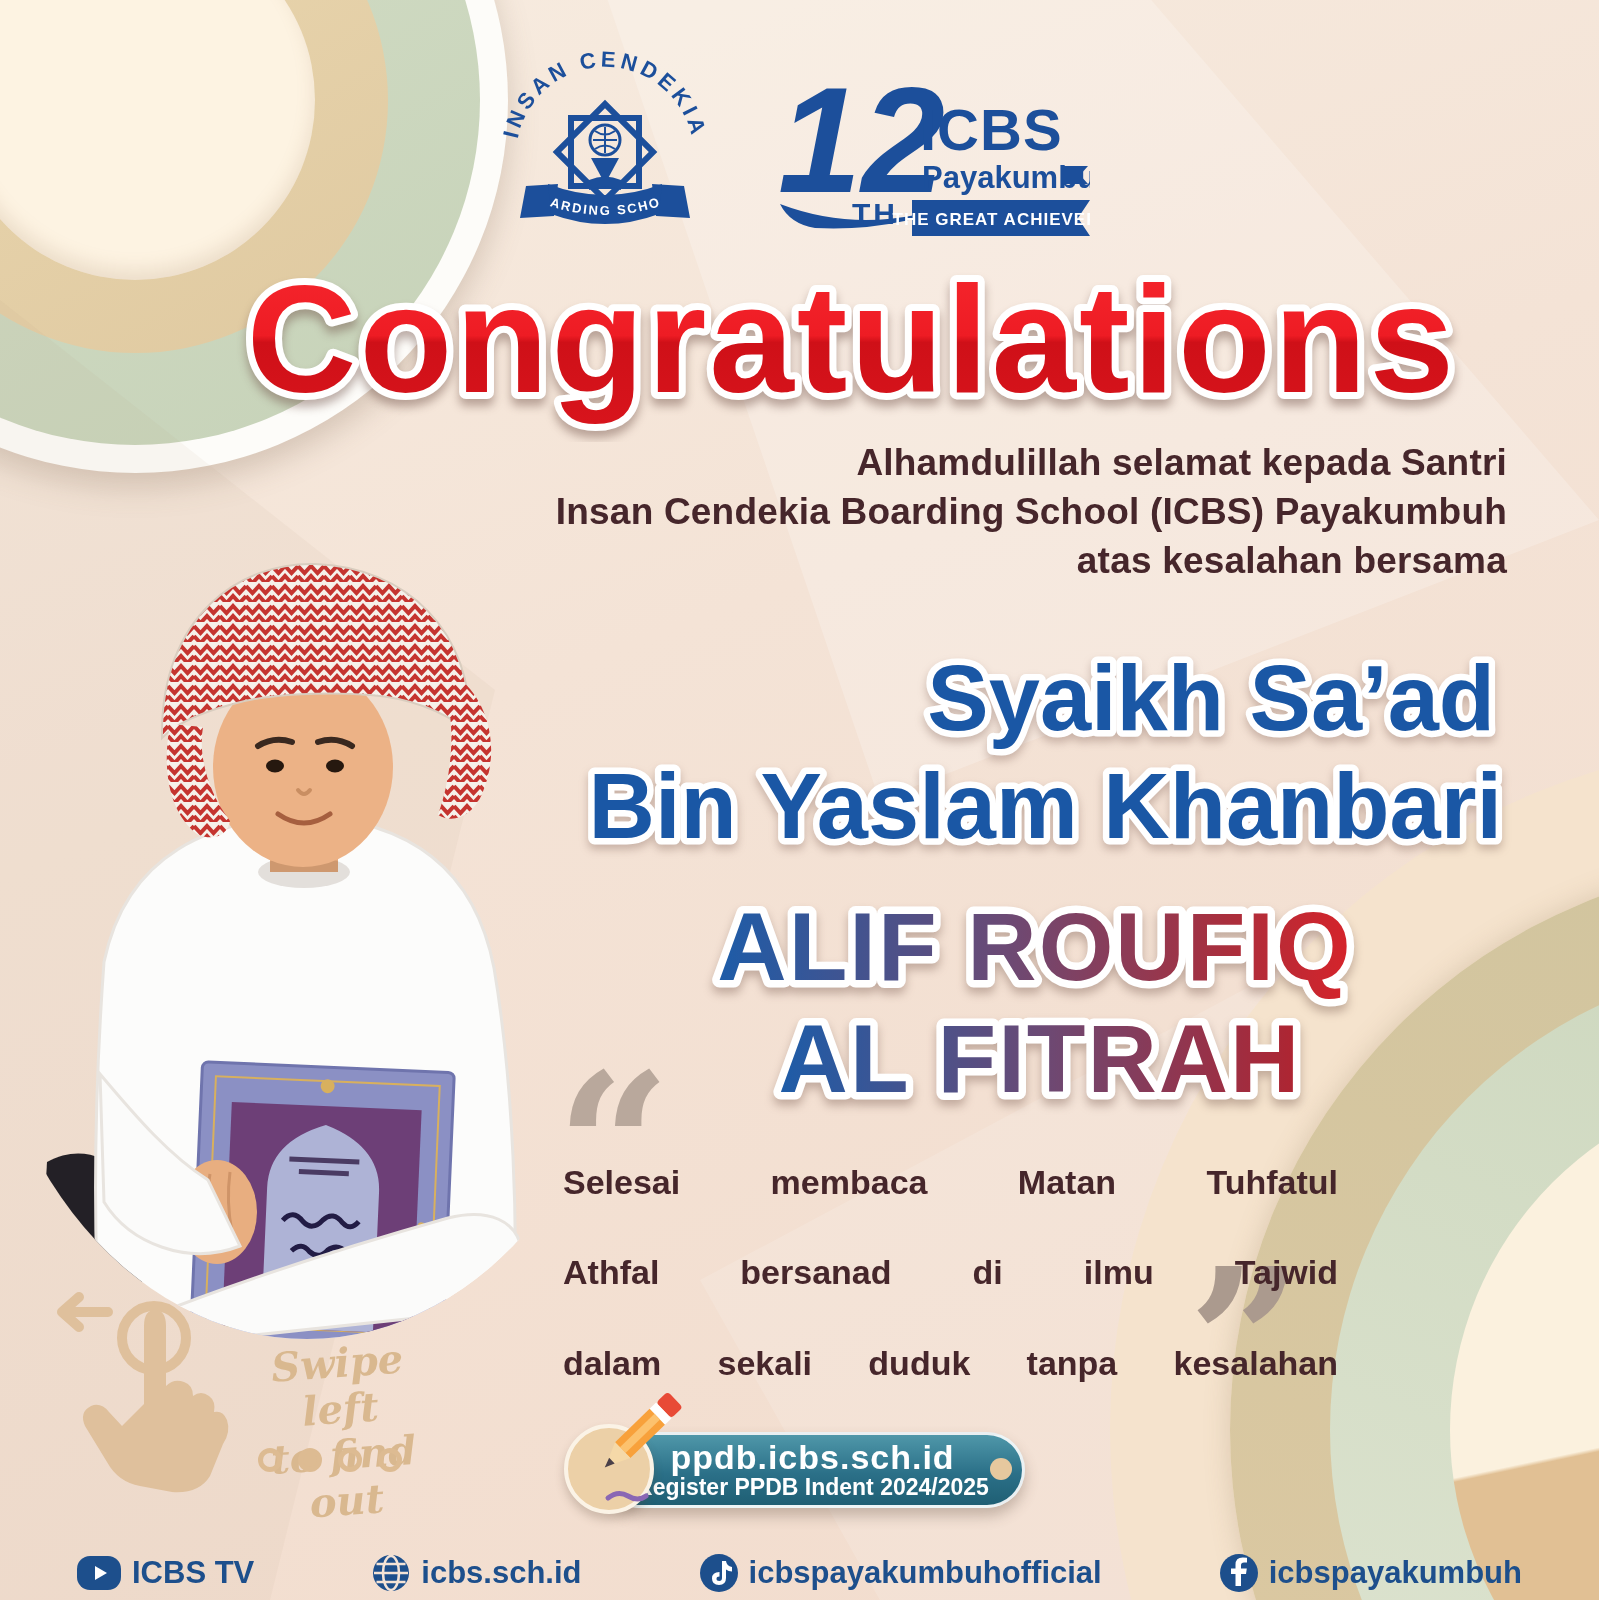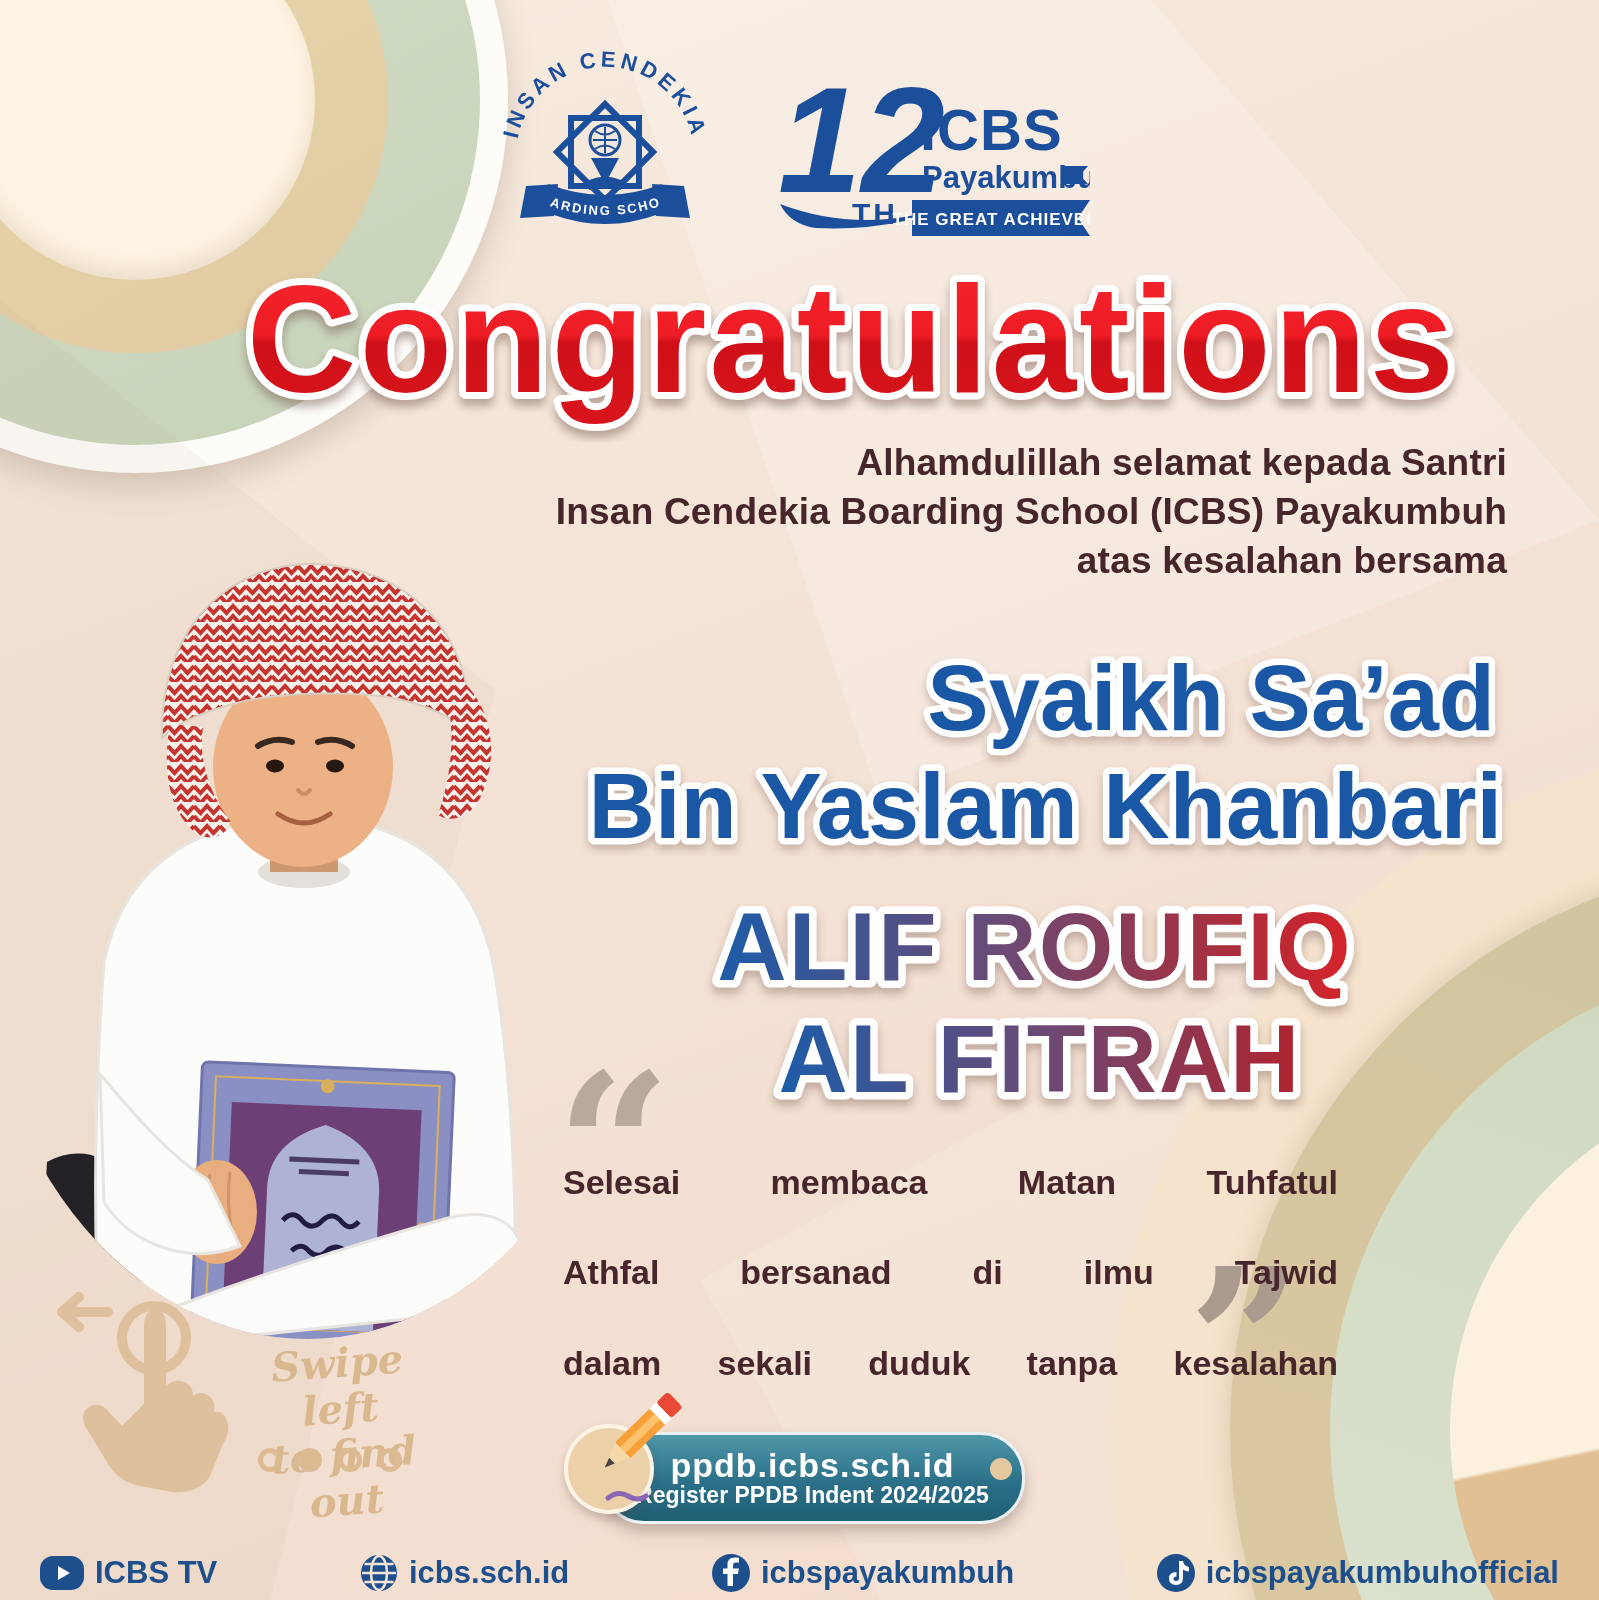--- a/index.html
+++ b/index.html
@@ -62,38 +62,38 @@
     position:absolute;left:232px;top:1340px;width:220px;
     font-family:"DejaVu Serif",serif;font-style:italic;font-weight:700;
     font-size:40px;line-height:1.15;color:#d9b88f;transform:rotate(-4deg);text-align:center;
   }
   .swipe-text span{display:block;}
   .dots{position:absolute;left:258px;top:1448px;display:flex;gap:16px;align-items:center;}
   .dot{width:24px;height:24px;border-radius:50%;border:5px solid #ddbb92;box-sizing:border-box;}
   .dot.active{background:#ddbb92;border-color:#ddbb92;}
   
   .cta-pill{
-    position:absolute;left:600px;top:1432px;width:425px;height:92px;border-radius:44px;
+    position:absolute;left:600px;top:1432px;width:425px;height:76px;border-radius:44px;
     background:linear-gradient(180deg,#4f97a9 0%,#2b7088 55%,#1f5f74 100%);
     border:3px solid rgba(255,255,255,.9);box-shadow:0 8px 14px rgba(90,70,55,.3);
     display:flex;flex-direction:column;align-items:center;justify-content:center;color:#fff;
     box-sizing:border-box;cursor:pointer;
   }
   .cta-url{font-size:34px;font-weight:700;letter-spacing:1px;line-height:1.05;}
   .cta-cap{font-size:23px;font-weight:700;line-height:1.1;}
   .cta-circle{
     position:absolute;left:564px;top:1424px;width:90px;height:90px;border-radius:50%;
     background:#ecd0a7;border:4px solid #fbf3e6;box-shadow:0 6px 10px rgba(90,70,55,.25);box-sizing:border-box;
   }
   #pencil{position:absolute;left:580px;top:1392px;}
   .cta-dot{position:absolute;left:990px;top:1458px;width:22px;height:22px;border-radius:50%;background:#e6c89e;}
   
   .footer{
     position:absolute;left:0;bottom:8px;width:1599px;box-sizing:border-box;
-    padding:0 40px;display:flex;justify-content:space-between;align-items:center;
+    padding:0 77px;display:flex;justify-content:space-between;align-items:center;
   }
   .f-item{display:flex;align-items:center;gap:11px;color:#1d4f8c;font-size:31px;font-weight:700;cursor:pointer;}
   .f-item svg{display:block;}
 </style>
 </head>
 <body>
 
 <div id="poster">
 
   <div class="circ tl-white"></div>
@@ -295,26 +295,26 @@
         <g stroke="#f4e3d6" stroke-width="2.6" fill="none">
           <ellipse cx="19" cy="19" rx="8" ry="17"></ellipse>
           <path d="M2,19 H36 M4.5,10 H33.5 M4.5,28 H33.5"></path>
         </g>
       </svg>
       <span>icbs.sch.id</span>
     </div>
     <div class="f-item">
       <svg width="38" height="38" viewBox="0 0 38 38">
         <circle cx="19" cy="19" r="19" fill="#1d4f8c"></circle>
+        <path d="M22,7 h4 q.5,5 6,6 v4.5 q-3.6,0 -6,-2 v8.5 q0,7 -7,7 q-7,0 -7,-6.5 q0,-6.5 7.5,-6.5 v4.5 q-3,0 -3,2.3 q0,2.2 2.7,2.2 q2.8,0 2.8,-3 Z" fill="#ffffff"></path>
+      </svg>
+      <span>icbspayakumbuhofficial</span>
+    </div>
+    <div class="f-item">
+      <svg width="38" height="38" viewBox="0 0 38 38">
+        <circle cx="19" cy="19" r="19" fill="#1d4f8c"></circle>
         <path d="M21,32 V20 H26 L26.8,14.5 H21 V11.3 Q21,8.6 24,8.6 H27 V3.8 Q25,3.4 22.7,3.4 Q15.5,3.4 15.5,10.6 V14.5 H11 V20 H15.5 V32 Z" fill="#ffffff"></path>
       </svg>
       <span>icbspayakumbuh</span>
     </div>
-    <div class="f-item">
-      <svg width="38" height="38" viewBox="0 0 38 38">
-        <circle cx="19" cy="19" r="19" fill="#1d4f8c"></circle>
-        <path d="M22,7 h4 q.5,5 6,6 v4.5 q-3.6,0 -6,-2 v8.5 q0,7 -7,7 q-7,0 -7,-6.5 q0,-6.5 7.5,-6.5 v4.5 q-3,0 -3,2.3 q0,2.2 2.7,2.2 q2.8,0 2.8,-3 Z" fill="#ffffff"></path>
-      </svg>
-      <span>icbspayakumbuhofficial</span>
-    </div>
   </div>
 
 </div>
 
 </body></html>

